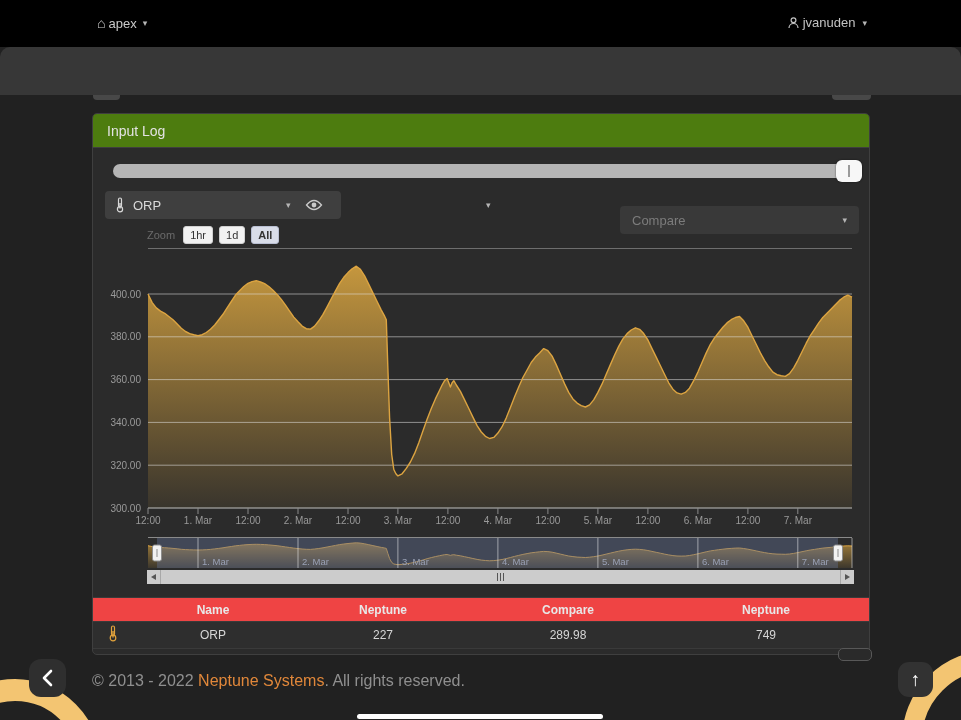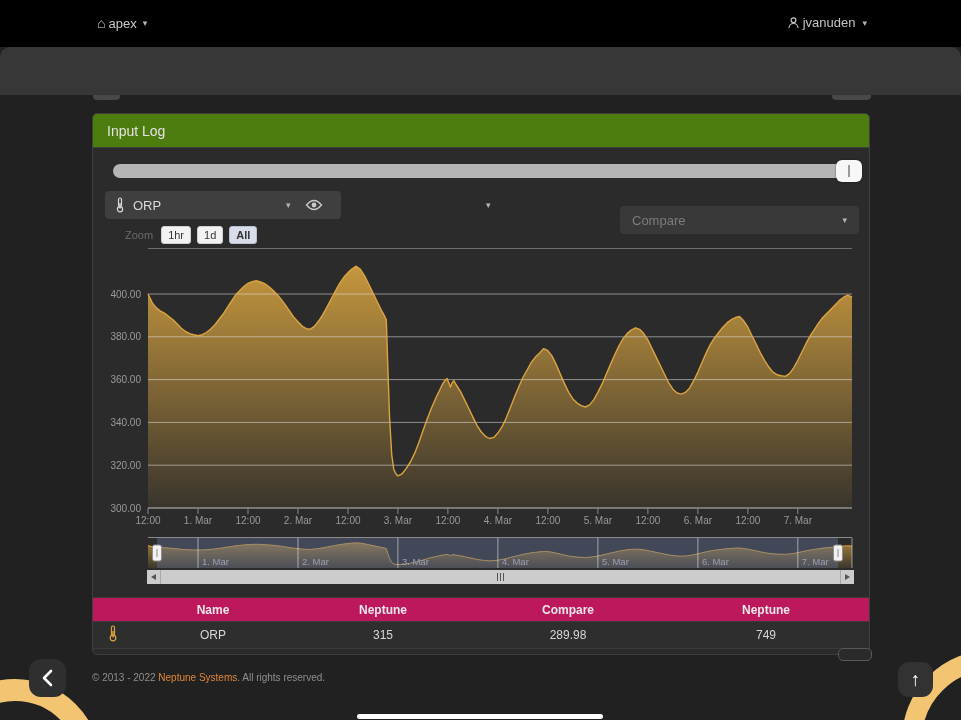--- a/index.html
+++ b/index.html
@@ -54,48 +54,48 @@
   
   .select { height:28px; background:#3f3f3f; border-radius:4px; display:flex; align-items:center; cursor:pointer; }
   #probe-select { left:12px; top:77px; width:236px; padding:0 10px; color:#d9d9d9; font-size:13px; }
   #probe-select .caret { position:absolute; left:178px; }
   #eye-group { position:absolute; left:200px; display:flex; align-items:center; }
   #date-range { left:0; top:83px; width:776px; text-align:center; color:#878787; font-size:13px; }
   #compare-select { left:527px; top:92px; width:239px; background:#393939; padding:0 12px; color:#7c7c7c; font-size:13px; }
   #compare-select .caret { position:absolute; right:12px; }
 
   
-  #zoom-row { left:32px; top:112px; display:flex; align-items:center; gap:6px; }
+  #zoom-row { left:54px; top:112px; display:flex; align-items:center; gap:6px; }
   #zoom-label { color:#6b6b6b; font-size:11px; margin-right:2px; }
   .zoom-btn { min-width:26px; padding:2px 6px; background:#f2f2f2; border-radius:3px; color:#333;
               font-size:11px; text-align:center; cursor:pointer; border:1px solid #d0d0d0; }
   .zoom-btn.selected { background:#d9dde9; font-weight:bold; border-color:#b9bfd2; }
 
   
   #main-chart { left:3px; top:134px; }
   #nav-chart { left:3px; top:423px; }
 
   
   #h-scrollbar { left:54px; top:456px; width:707px; height:14px; background:#ccc; display:flex; align-items:center; }
   .sb-btn { width:14px; height:14px; background:#ccc; border-left:1px solid #a8a8a8; border-right:1px solid #a8a8a8;
             display:flex; align-items:center; justify-content:center; cursor:pointer; }
   .tri-l { width:0; height:0; border-top:3px solid transparent; border-bottom:3px solid transparent; border-right:5px solid #555; }
   .tri-r { width:0; height:0; border-top:3px solid transparent; border-bottom:3px solid transparent; border-left:5px solid #555; }
   #sb-thumb { flex:1; height:14px; display:flex; align-items:center; justify-content:center; gap:2px; cursor:grab; }
   #sb-thumb i { display:block; width:1px; height:8px; background:#555; }
 
   
   #stats-table { left:0; top:483px; width:776px; border-collapse:collapse; table-layout:fixed; position:absolute; }
-  #stats-table th { height:24px; background:#be185d; color:#e8e8e8; font-size:12px; font-weight:bold;
+  #stats-table th { height:24px; background:#ef4444; color:#e8e8e8; font-size:12px; font-weight:bold;
                     border-top:1px solid #3a3a3a; border-bottom:1px solid #3a3a3a; text-align:center; }
   #stats-table td { height:27px; background:#2e2e2e; color:#d6d6d6; font-size:12px; text-align:center;
                     border-bottom:1px solid #3a3a3a; }
 
   
-  #footer-text { left:92px; top:672px; color:#8f8f8f; font-size:10px; }
+  #footer-text { left:92px; top:672px; color:#8f8f8f; font-size:16px; }
   #footer-text .brand { color:#e0873a; cursor:pointer; }
 
   
   #back-btn { left:29px; top:659px; width:37px; height:38px; background:#2f2f2f; border-radius:12px;
               display:flex; align-items:center; justify-content:center; cursor:pointer; z-index:6; }
   #up-btn { left:898px; top:662px; width:35px; height:35px; background:#323232; border-radius:11px;
             display:flex; align-items:center; justify-content:center; cursor:pointer; z-index:6;
             color:#fff; font-size:19px; font-weight:bold; }
   .arc { border-radius:50%; border:22px solid #f3c572; background:transparent; z-index:5; }
   #arc-left  { left:-71px; top:679px; width:172px; height:172px; }
@@ -326,21 +326,21 @@
       </tr>
       <tr>
         <td>
           <svg width="10" height="17" viewBox="0 0 10 17">
             <rect x="3.5" y="1" width="3" height="9.5" rx="1.5" fill="none" stroke="#e2a33c" stroke-width="1.2"></rect>
             <circle cx="5" cy="13" r="2.8" fill="none" stroke="#e2a33c" stroke-width="1.2"></circle>
             <rect x="4.3" y="6" width="1.4" height="6.5" fill="#e2a33c"></rect>
           </svg>
         </td>
         <td>ORP</td>
-        <td>315</td>
+        <td>227</td>
         <td>289.98</td>
         <td>749</td>
       </tr>
     </tbody>
       </table>
   </div>
 
   <div class="abs" id="footer-text">
     <span>© 2013 - 2022 </span><span class="brand">Neptune Systems</span><span>. All rights reserved.</span>
   </div>

